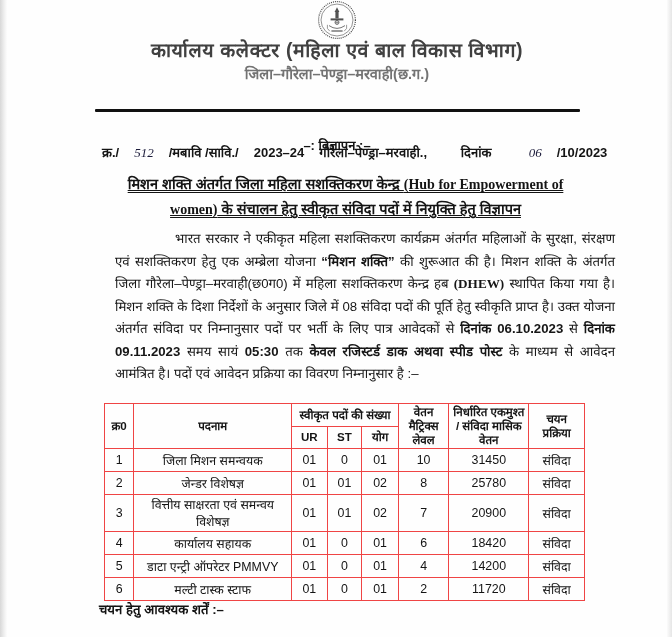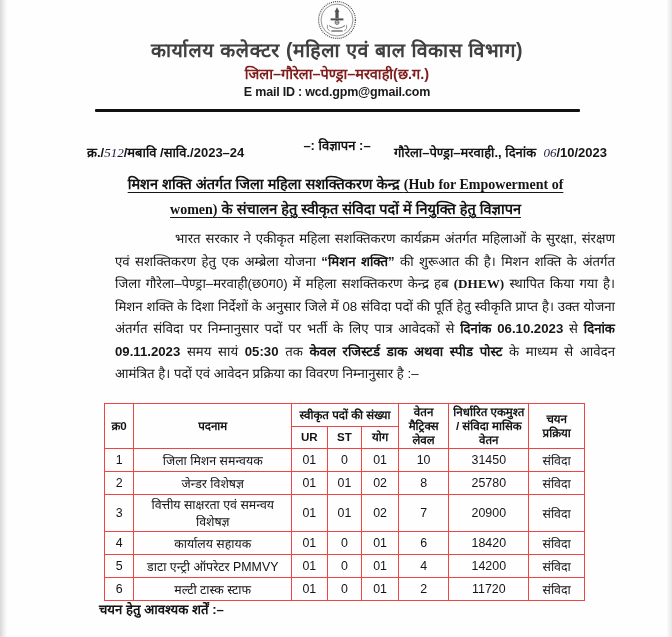--- a/index.html
+++ b/index.html
@@ -64,21 +64,21 @@
     letter-spacing: 0.6px;
     font-family: "Liberation Sans", "DejaVu Sans", sans-serif;
     font-weight: 600;
     color: #404040;
   }
   .hdr-district {
     top: 63px;
     font-size: 14.5px;
     font-family: "Liberation Sans", "DejaVu Sans", sans-serif;
     font-weight: 600;
-    color: #7f1d1d;
+    color: #737373;
   }
   .hdr-email {
     top: 85px;
     font-size: 12.5px;
     font-family: "Liberation Sans", "DejaVu Sans", sans-serif;
     font-weight: 600;
     letter-spacing: -0.2px;
     color: #1a1a1a;
   }
   .rule {
@@ -113,33 +113,34 @@
     font-size: 13px;
     font-family: "Liberation Sans", "DejaVu Sans", sans-serif;
     font-weight: 600;
   }
   .refrow .handwritten {
     font-family: "Liberation Serif", "DejaVu Serif", serif;
     font-style: italic;
     font-weight: 400;
     color: #1b1b3a;
   }
-  .refrow span { white-space: pre; }
+  .refrow span { white-space: pre; margin-left: 15px; }
 
   
   .title {
     position: absolute;
     top: 172px;
     left: 86px;
     width: 505px;
     text-align: center;
     font-size: 14.5px;
     line-height: 25px;
     font-family: "Liberation Sans", "DejaVu Sans", sans-serif;
     font-weight: 700;
+    text-decoration: underline;
   }
   .title u { text-decoration-thickness: 1px; text-underline-offset: 3px; }
   .title .eng {
     font-family: "Liberation Serif", "DejaVu Serif", serif;
     font-weight: 700;
     font-size: 14px;
   }
 
   
   .body-para {
@@ -230,21 +231,20 @@
         <circle cx="50" cy="56" r="5" fill="none" stroke="#333" stroke-width="2"></circle>
         <path d="M50 51 v10 M45 56 h10" stroke="#333" stroke-width="1.4"></path>
         <path d="M30 64 q20 14 40 0" fill="none" stroke="#333" stroke-width="2"></path>
         <path d="M26 62 q-3 10 6 16 M74 62 q3 10 -6 16" fill="none" stroke="#444" stroke-width="1.6"></path>
         <rect x="36" y="76" width="28" height="3" fill="#3a3a3a"></rect>
       </svg>
     </div>
 
     <div class="hdr hdr-office">कार्यालय कलेक्टर (महिला एवं बाल विकास विभाग)</div>
     <div class="hdr hdr-district">जिला–गौरेला–पेण्ड्रा–मरवाही(छ.ग.)</div>
-    <div class="hdr hdr-email">E mail ID : wcd.gpm@gmail.com</div>
     <div class="rule"></div>
 
     <div class="vigyapan">–: विज्ञापन :–</div>
 
     <div class="refrow">
       <div><span>क्र./</span><span class="handwritten">512</span><span>/मबावि /सावि./</span><span>2023–24</span></div>
       <div><span>गौरेला–पेण्ड्रा–मरवाही.,</span><span> </span><span>दिनांक</span><span>  </span><span class="handwritten">06</span><span>/10/2023</span></div>
     </div>
 
     <div class="title">

